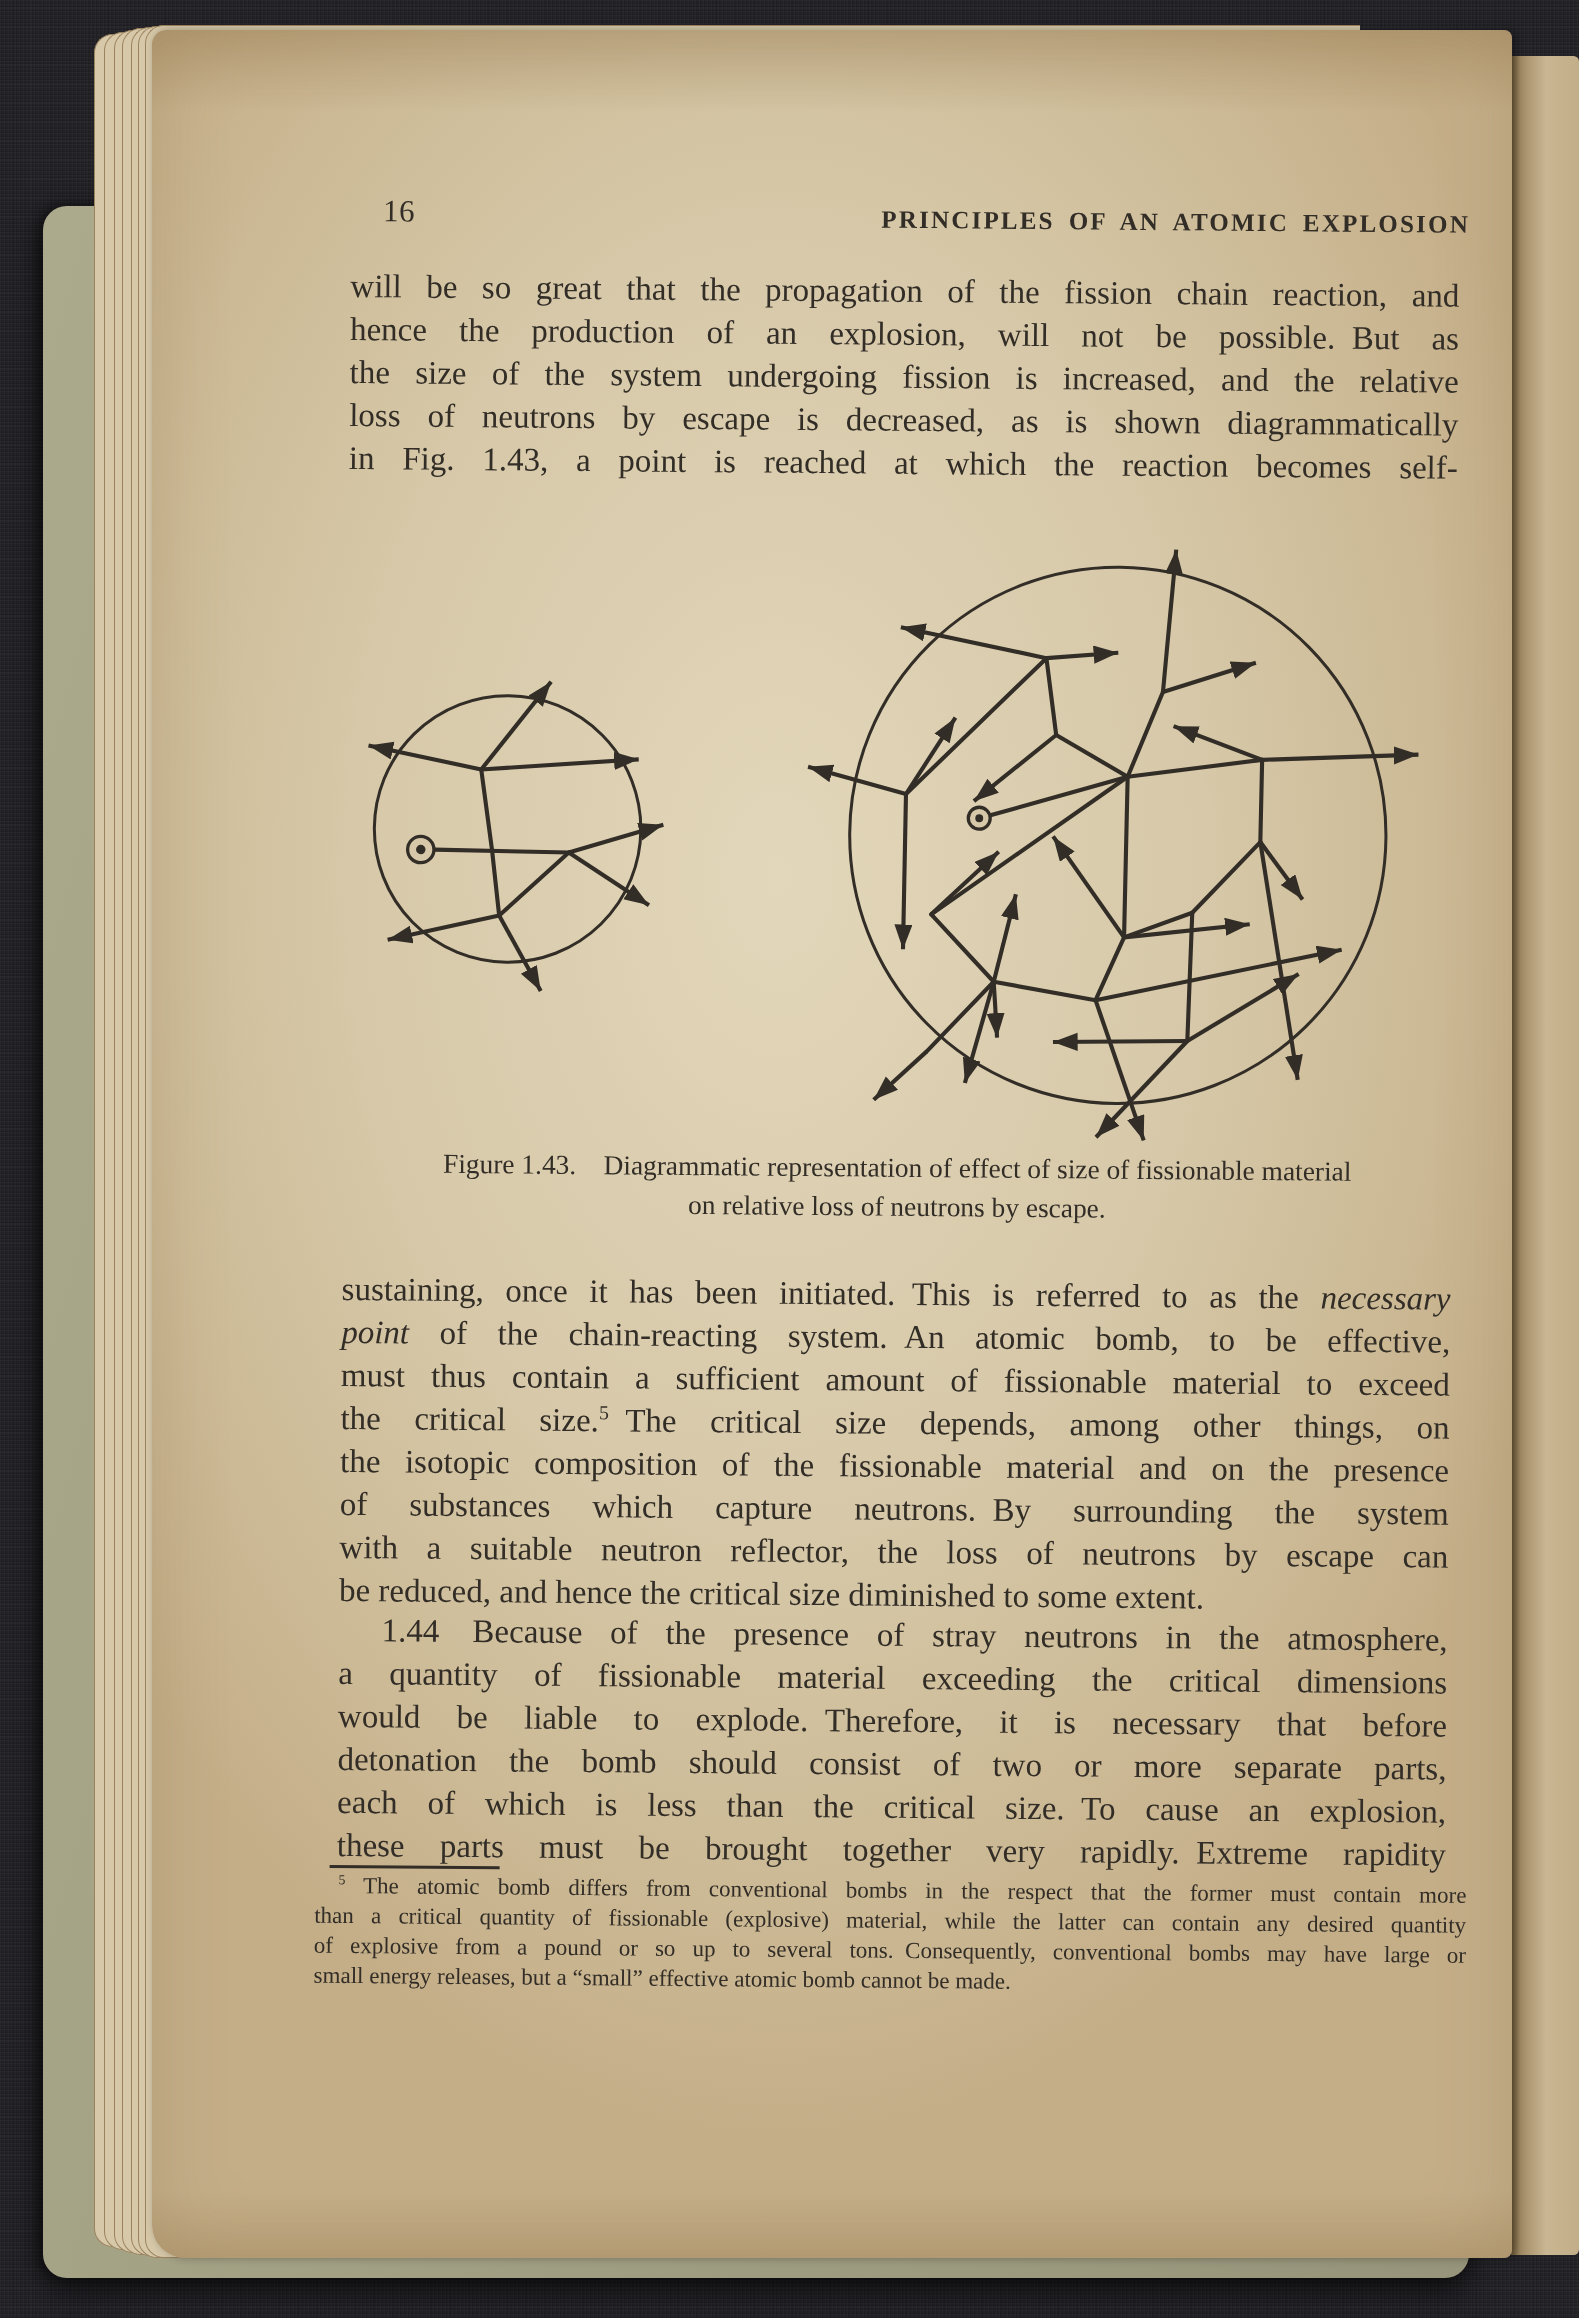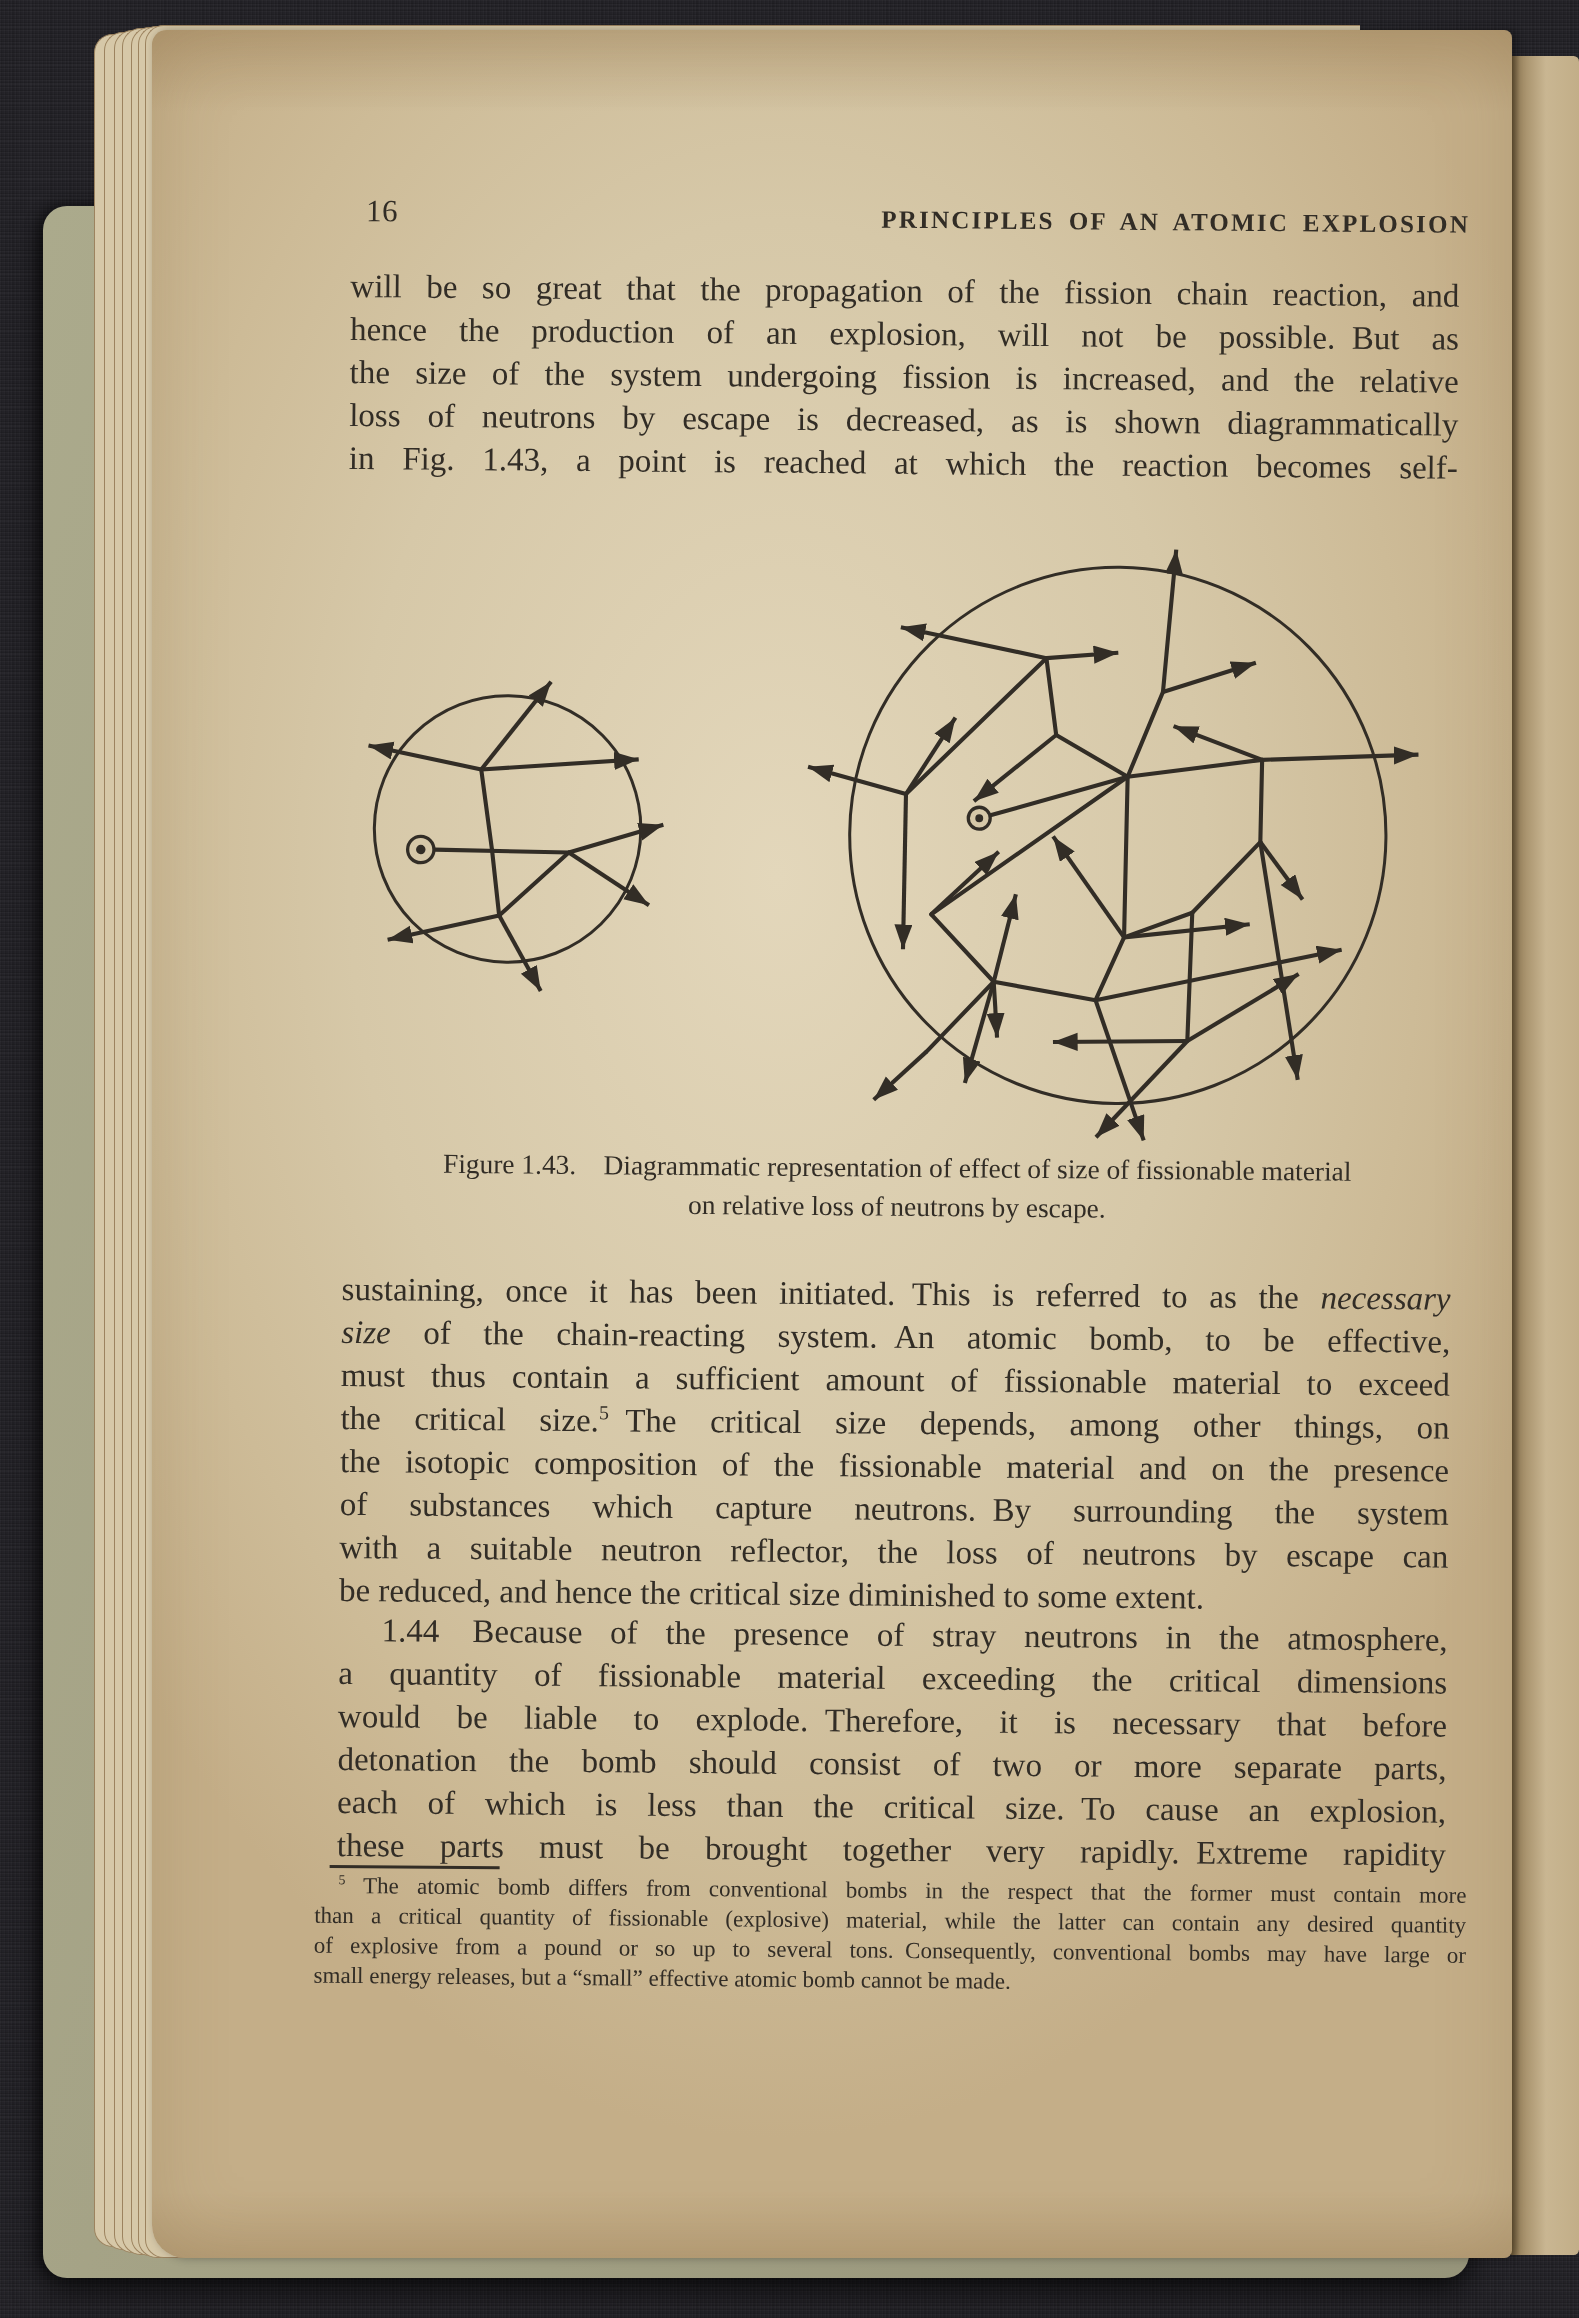--- a/index.html
+++ b/index.html
@@ -44,21 +44,21 @@
   .page{
     position:absolute;left:152px;top:30px;width:1360px;height:2228px;
     background:
       linear-gradient(to bottom, rgba(146,114,72,.30) 0px, rgba(146,114,72,0) 82px),
       linear-gradient(to top, rgba(146,114,72,.22) 0px, rgba(146,114,72,0) 66px),
       radial-gradient(ellipse 823px 1261px at 46% 38%, var(--paper-light) 0%, var(--paper-mid) 52%, #cdbb97 78%, var(--paper-edge) 100%);
     border-radius:14.3px 7.7px 7.7px 33px;
     box-shadow:inset 0 0 77px rgba(125,95,55,.22), 3.3px 0 10px rgba(0,0,0,.30);
   }
   .content{position:absolute;inset:0;transform:rotate(0.5deg);transform-origin:351px 219px;}
-  .pagenum{position:absolute;left:366px;top:193px;font-size:31px;letter-spacing:0.5px;}
+  .pagenum{position:absolute;left:383px;top:193px;font-size:31px;letter-spacing:0.5px;}
   .runhead{position:absolute;left:647px;top:201px;width:823px;text-align:right;
     font-size:25px;font-weight:700;letter-spacing:2.2px;word-spacing:5.5px;}
   .para{position:absolute;width:1109px;left:351px;font-size:33px;line-height:43px;}
   .ln{text-align:justify;text-align-last:justify;white-space:normal;}
   .ln.last{text-align-last:left;}
   .ln.indent{padding-left:43px;}
   .p1{top:265px;}
   .p2{top:1268px;}
   .p3{top:1609px;}
   .caption{position:absolute;left:351px;top:1144px;width:1109px;text-align:center;
@@ -172,21 +172,21 @@
           </g>
       </svg>
 
       <div class="caption">
         <div class="capline">Figure 1.43. Diagrammatic representation of effect of size of fissionable material</div>
         <div class="capline">on relative loss of neutrons by escape.</div>
       </div>
 
       <div class="para p2">
         <div class="ln">sustaining, once it has been initiated. This is referred to as the <i>necessary</i></div>
-        <div class="ln"><i>size</i> of the chain-reacting system. An atomic bomb, to be effective,</div>
+        <div class="ln"><i>point</i> of the chain-reacting system. An atomic bomb, to be effective,</div>
         <div class="ln">must thus contain a sufficient amount of fissionable material to exceed</div>
         <div class="ln">the critical size.<sup>5</sup> The critical size depends, among other things, on</div>
         <div class="ln">the isotopic composition of the fissionable material and on the presence</div>
         <div class="ln">of substances which capture neutrons. By surrounding the system</div>
         <div class="ln">with a suitable neutron reflector, the loss of neutrons by escape can</div>
         <div class="ln last">be reduced, and hence the critical size diminished to some extent.</div>
       </div>
 
       <div class="para p3">
         <div class="ln indent">1.44 Because of the presence of stray neutrons in the atmosphere,</div>

